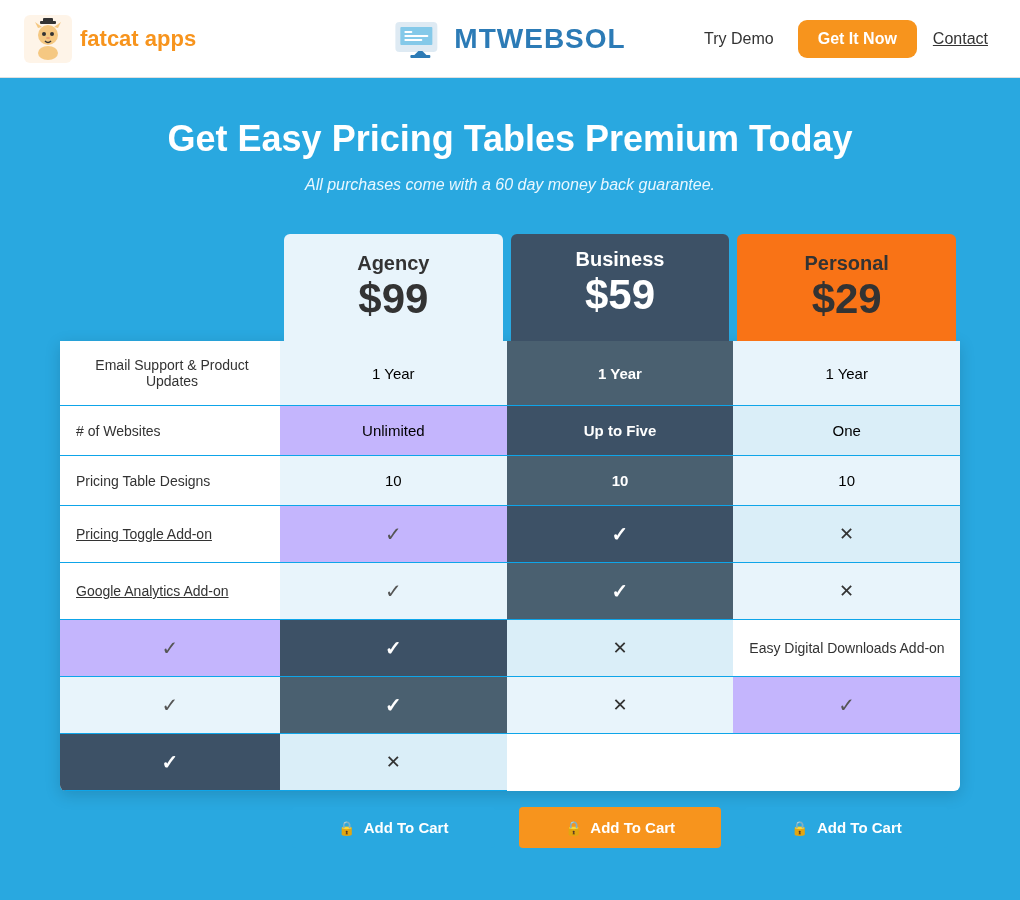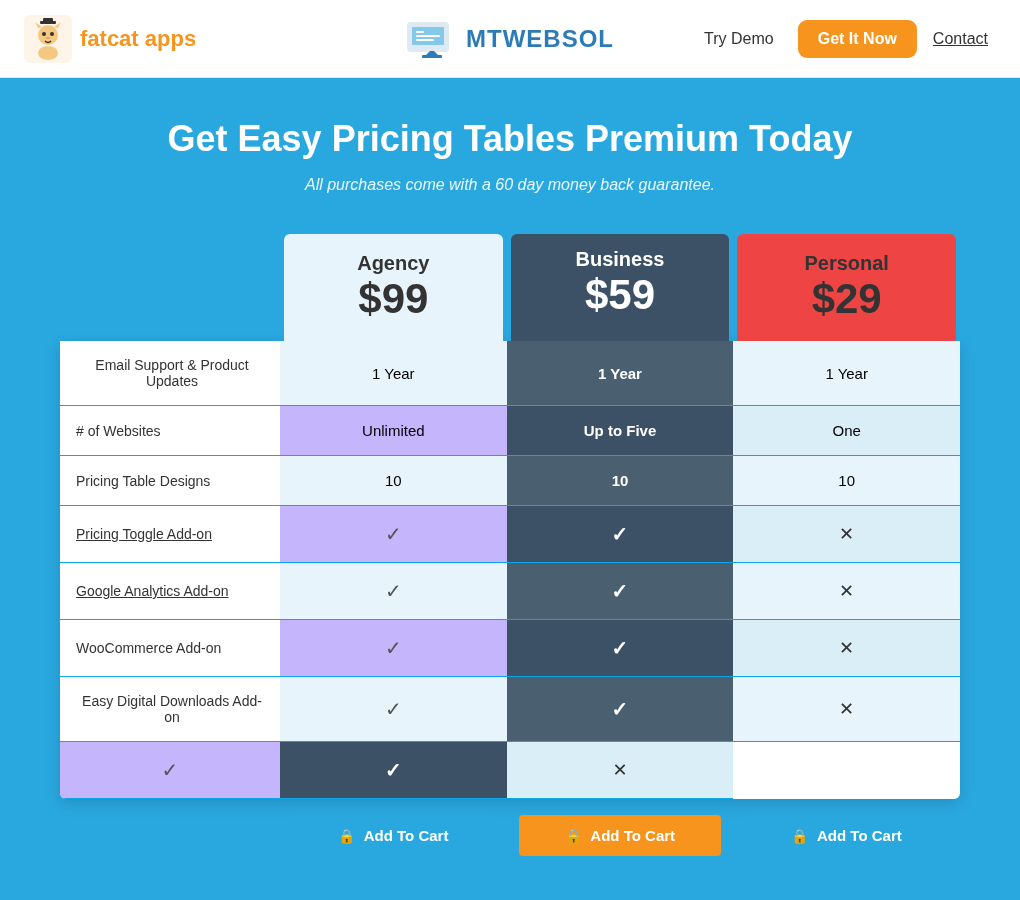--- a/index.html
+++ b/index.html
@@ -13,21 +13,21 @@
       padding: 0 24px;
       height: 78px;
       border-bottom: 1px solid #e0e0e0;
     }
     .navbar-brand { display: flex; align-items: center; gap: 8px; }
     .fatcat-icon { width: 48px; height: 48px; }
     .brand-text { font-size: 22px; color: #333; font-weight: 400; }
     .brand-text span { color: #f7941d; font-weight: 700; }
     .mtwebsol-logo { display: flex; align-items: center; gap: 8px; position: absolute; left: 50%; transform: translateX(-50%); }
     .mtwebsol-icon { width: 52px; height: 40px; }
-    .mtwebsol-text { font-size: 24px; font-weight: 900; color: #2c7bb6; letter-spacing: 1px; text-align: center; }
+    .mtwebsol-text { font-size: 28px; font-weight: 900; color: #2c7bb6; letter-spacing: 1px; text-align: center; }
     .nav-links { display: flex; align-items: center; gap: 8px; margin-left: auto; justify-content: flex-end; }
     .nav-link { font-size: 16px; color: #333; text-decoration: none; padding: 8px 16px; }
     .nav-btn-orange {
       background: #f7941d; color: #fff; border: none; border-radius: 9px;
       font-size: 16px; font-weight: 700; padding: 10px 20px; cursor: pointer;
     }
     .nav-link-contact { font-size: 16px; color: #333; padding: 8px 8px; }
 
     
     .main-content {
@@ -68,21 +68,21 @@
     .plan-header.agency {
       background: #e8f4fb;
       margin: 0 4px;
     }
     .plan-header.business {
       background: #3d5166;
       margin: 0 4px;
       padding-top: 14px;
     }
     .plan-header.personal {
-      background: #ef4444;
+      background: #f97316;
       margin: 0 4px;
     }
     .plan-name { font-size: 20px; font-weight: 700; color: #333; }
     .plan-name.white { color: #fff; }
     .plan-price { font-size: 42px; font-weight: 900; color: #333; }
     .plan-price.white { color: #fff; }
 
     
     .comparison-table {
       display: grid;
@@ -259,23 +259,20 @@
       <div class="cell agency-col">
         <span class="check">✓</span>
       </div>
       <div class="cell business-col">
         <span class="check white">✓</span>
       </div>
       <div class="cell personal-col">
         <span class="cross">✕</span>
       </div>
 
-      <div class="cell feature-label alt">
-        <span>WooCommerce Add-on</span>
-      </div>
       <div class="cell agency-col alt">
         <span class="check">✓</span>
       </div>
       <div class="cell business-col alt">
         <span class="check white">✓</span>
       </div>
       <div class="cell personal-col alt">
         <span class="cross">✕</span>
       </div>
 

